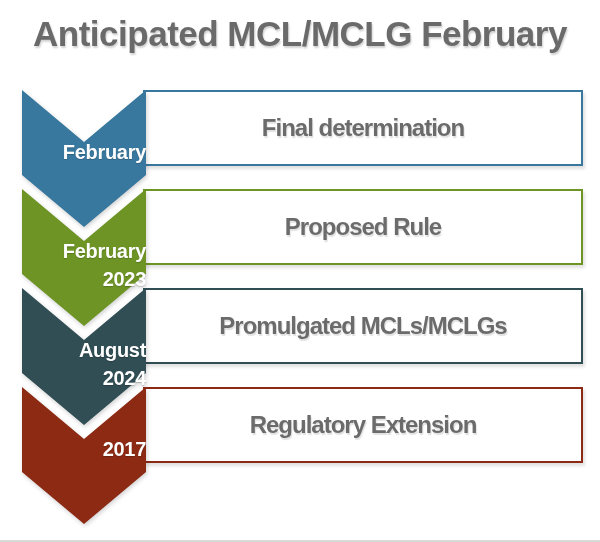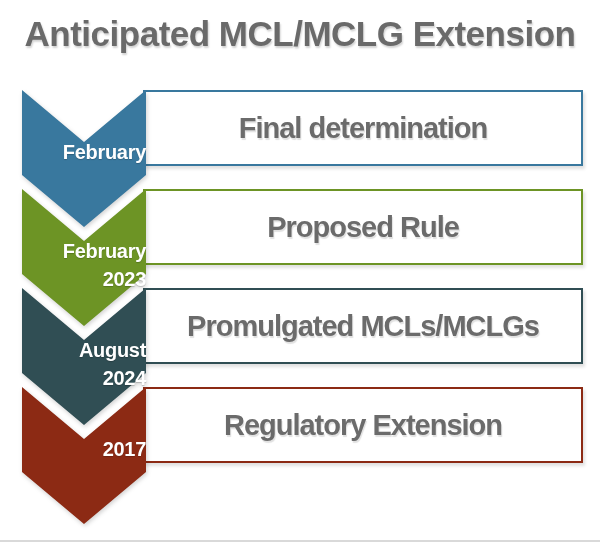--- a/index.html
+++ b/index.html
@@ -81,32 +81,32 @@
     background: #ffffff;
     border: 2.5px solid var(--accent);
     box-shadow: 2px 3px 3px rgba(0,0,0,0.12);
     display: flex;
     align-items: center;
     justify-content: center;
     z-index: 1;
   }
   .box-label {
     color: #6b6b6b;
-    font-size: 29px;
+    font-size: 24px;
     font-weight: 700;
     letter-spacing: -1px;
     white-space: nowrap;
     text-shadow: 1px 2px 1px rgba(0,0,0,0.12);
   }
 </style>
 </head>
 <body>
 
 <div class="canvas">
-  <h1 class="title">Anticipated MCL/MCLG Extension</h1>
+  <h1 class="title">Anticipated MCL/MCLG February</h1>
   <div id="rows">
   <div class="row" style="--top: 90px; --accent: #39789e;">
     <div class="chev-wrap">
       <div class="chev"></div>
       <div class="chev-text">
         <div>February</div>
       </div>
     </div>
     <div class="box">
       <span class="box-label">Final determination</span>

